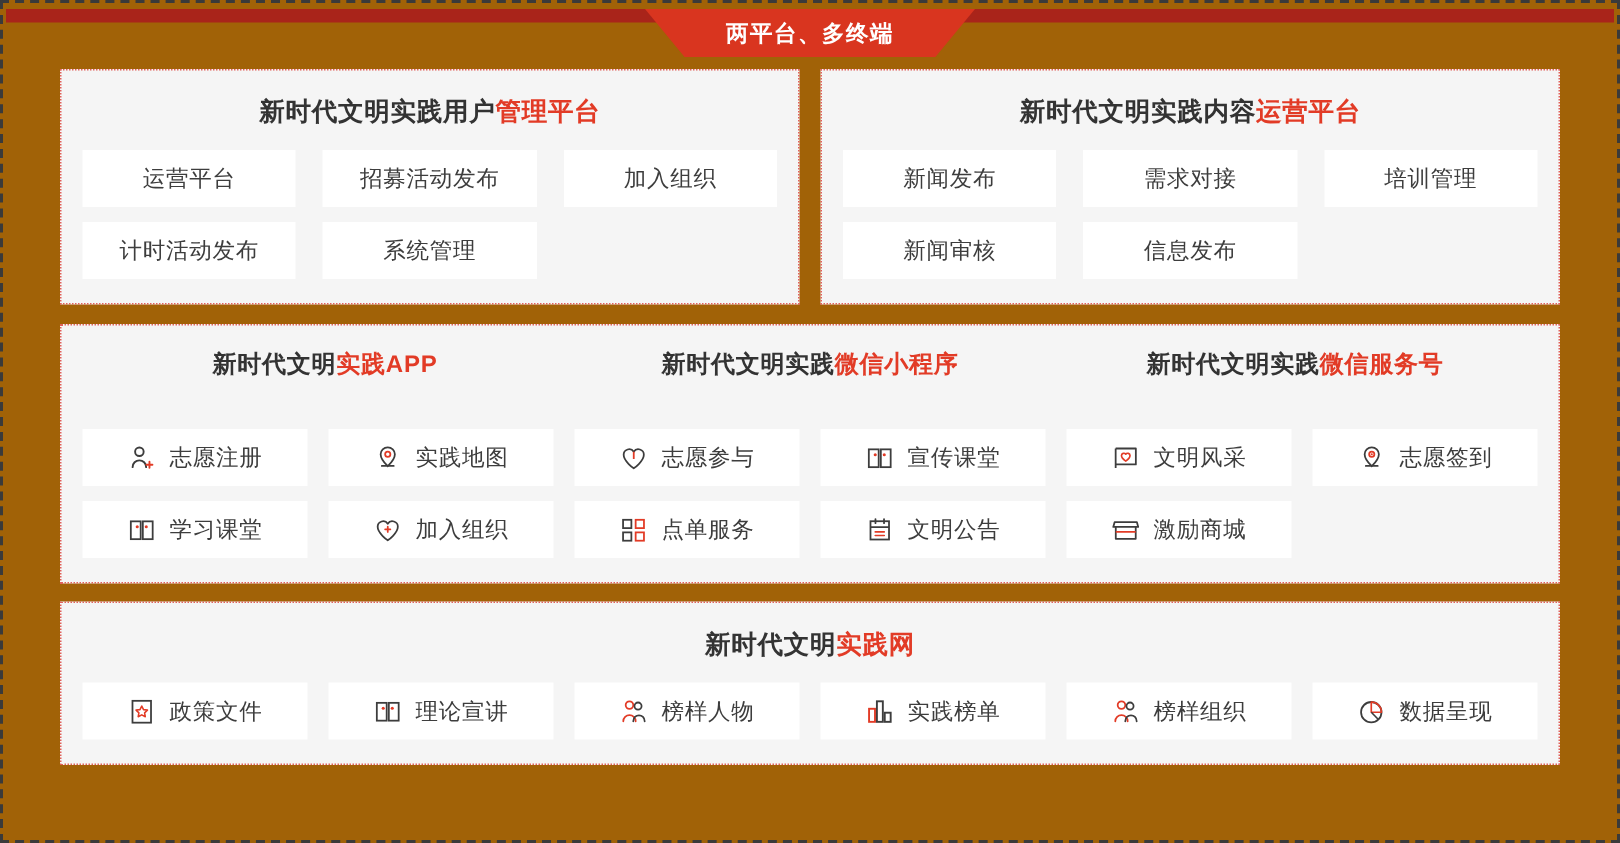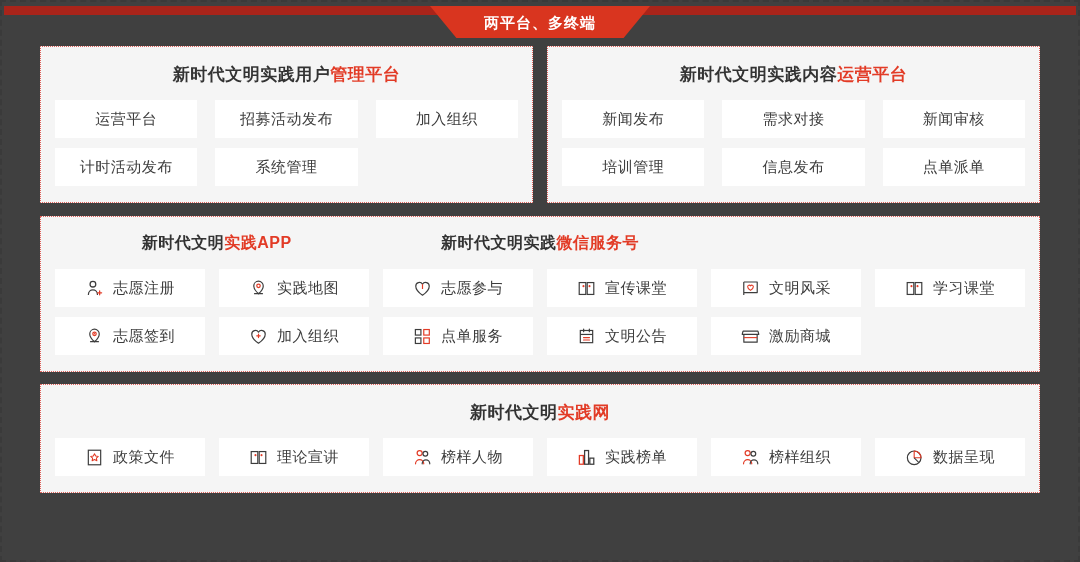--- a/index.html
+++ b/index.html
@@ -7,21 +7,21 @@
     width:1080px;height:562px;
     background:#f5f5f5;
     font-family:"Liberation Sans","DejaVu Sans",sans-serif;
     overflow:hidden;
   }
   .frame{
     position:relative;
     width:1080px;height:562px;
     box-sizing:border-box;
     border:2px dashed #3a3a3a;
-    background:#404040;
+    background:#a16207;
   }
   
   .top-rule{
     position:absolute;left:2px;right:2px;top:4px;
     height:9px;background:#a9241a;
   }
   
   .ribbon{
     position:absolute;top:4px;left:50%;transform:translateX(-50%);
     width:220px;height:32px;
@@ -67,21 +67,21 @@
   }
   .cell.with-icon{justify-content:center;gap:9px;}
   .cell .ico{
     width:19px;height:19px;flex:0 0 19px;
     display:flex;align-items:center;justify-content:center;
   }
   .cell .ico svg{width:19px;height:19px;display:block;}
   .titles3{display:grid;grid-template-columns:repeat(3,1fr);margin-bottom:2px;}
   .sub-title{
     text-align:center;font-size:16px;font-weight:bold;color:#333333;
-    margin:4px 0 13px 0;letter-spacing:.5px;
+    margin:4px 0 30px 0;letter-spacing:.5px;
   }
   .sub-title .hl{color:#e23b26;}
   .mid-spacer{height:13px;}
   .bot-spacer{height:12px;}
   .blank{background:transparent;}
 </style>
 </head>
 <body>
 
 <div class="frame">
@@ -105,33 +105,33 @@
           <div class="cell">计时活动发布</div>
           <div class="cell">系统管理</div>
         </div>
       </div>
 
       <div class="panel half">
         <div class="panel-title"><span>新时代文明实践内容</span><span class="hl">运营平台</span></div>
         <div class="grid3">
           <div class="cell">新闻发布</div>
           <div class="cell">需求对接</div>
+          <div class="cell">培训管理</div>
           <div class="cell">新闻审核</div>
-          <div class="cell">培训管理</div>
           <div class="cell">信息发布</div>
-          <div class="cell">点单派单</div>
         </div>
       </div>
     </div>
 
     <div class="mid-spacer"></div>
 
     <div class="panel full">
       <div class="titles3">
         <div class="sub-title"><span>新时代文明</span><span class="hl">实践APP</span></div>
+        <div class="sub-title"><span>新时代文明实践</span><span class="hl">微信小程序</span></div>
         <div class="sub-title"><span>新时代文明实践</span><span class="hl">微信服务号</span></div>
       </div>
 
       <div class="grid6">
 
         <div class="cell with-icon">
           <span class="ico">
             <svg viewBox="0 0 24 24" fill="none">
                 <circle cx="10" cy="6.5" r="3.6" stroke="#3d3d3d" stroke-width="1.6"></circle>
                 <path d="M4.3 19.5c0-3.4 2.6-5.7 5.7-5.7s5.7 2.3 5.7 5.7" stroke="#3d3d3d" stroke-width="1.6" stroke-linecap="round"></path>
@@ -175,40 +175,40 @@
             <svg viewBox="0 0 24 24" fill="none">
                 <path d="M3.5 3.8v16.4M3.5 3.8h17v13.4h-17" stroke="#3d3d3d" stroke-width="1.5" stroke-linejoin="round"></path>
                 <path d="M12 14.4s-3.6-2.4-3.6-4.7a2 2 0 0 1 3.6-1.1 2 2 0 0 1 3.6 1.1c0 2.3-3.6 4.7-3.6 4.7z" stroke="#e23b26" stroke-width="1.4" stroke-linejoin="round"></path>
               </svg>
           </span>
           <span>文明风采</span>
         </div>
         <div class="cell with-icon">
           <span class="ico">
             <svg viewBox="0 0 24 24" fill="none">
+                <path d="M12 2.8c-3.3 0-6 2.6-6 5.9 0 4.3 6 10 6 10s6-5.7 6-10c0-3.3-2.7-5.9-6-5.9z" stroke="#3d3d3d" stroke-width="1.5"></path>
+                <circle cx="12" cy="8.6" r="2.2" stroke="#e23b26" stroke-width="1.5"></circle>
+                <circle cx="12" cy="8.6" r=".9" fill="#e23b26"></circle>
+                <path d="M7 18.5h10" stroke="#3d3d3d" stroke-width="1.5" stroke-linecap="round"></path>
+              </svg>
+          </span>
+          <span>志愿签到</span>
+        </div>
+
+        <div class="cell with-icon">
+          <span class="ico">
+            <svg viewBox="0 0 24 24" fill="none">
                 <rect x="2.8" y="4.5" width="8.3" height="15" stroke="#3d3d3d" stroke-width="1.5"></rect>
                 <rect x="12.9" y="4.5" width="8.3" height="15" stroke="#3d3d3d" stroke-width="1.5"></rect>
                 <circle cx="8.2" cy="9" r="1.3" fill="#e23b26"></circle>
                 <circle cx="15.8" cy="9" r="1.3" fill="#e23b26"></circle>
               </svg>
           </span>
           <span>学习课堂</span>
         </div>
-
-        <div class="cell with-icon">
-          <span class="ico">
-            <svg viewBox="0 0 24 24" fill="none">
-                <path d="M12 2.8c-3.3 0-6 2.6-6 5.9 0 4.3 6 10 6 10s6-5.7 6-10c0-3.3-2.7-5.9-6-5.9z" stroke="#3d3d3d" stroke-width="1.5"></path>
-                <circle cx="12" cy="8.6" r="2.2" stroke="#e23b26" stroke-width="1.5"></circle>
-                <circle cx="12" cy="8.6" r=".9" fill="#e23b26"></circle>
-                <path d="M7 18.5h10" stroke="#3d3d3d" stroke-width="1.5" stroke-linecap="round"></path>
-              </svg>
-          </span>
-          <span>志愿签到</span>
-        </div>
         <div class="cell with-icon">
           <span class="ico">
             <svg viewBox="0 0 24 24" fill="none">
                 <path d="M12 20.5S3.5 14.6 3.5 9.1A4.6 4.6 0 0 1 12 6.6a4.6 4.6 0 0 1 8.5 2.5c0 5.5-8.5 11.4-8.5 11.4z" stroke="#3d3d3d" stroke-width="1.5" stroke-linejoin="round"></path>
                 <path d="M12 9v4.4M9.8 11.2h4.4" stroke="#e23b26" stroke-width="1.5" stroke-linecap="round"></path>
               </svg>
           </span>
           <span>加入组织</span>
         </div>
         <div class="cell with-icon">

